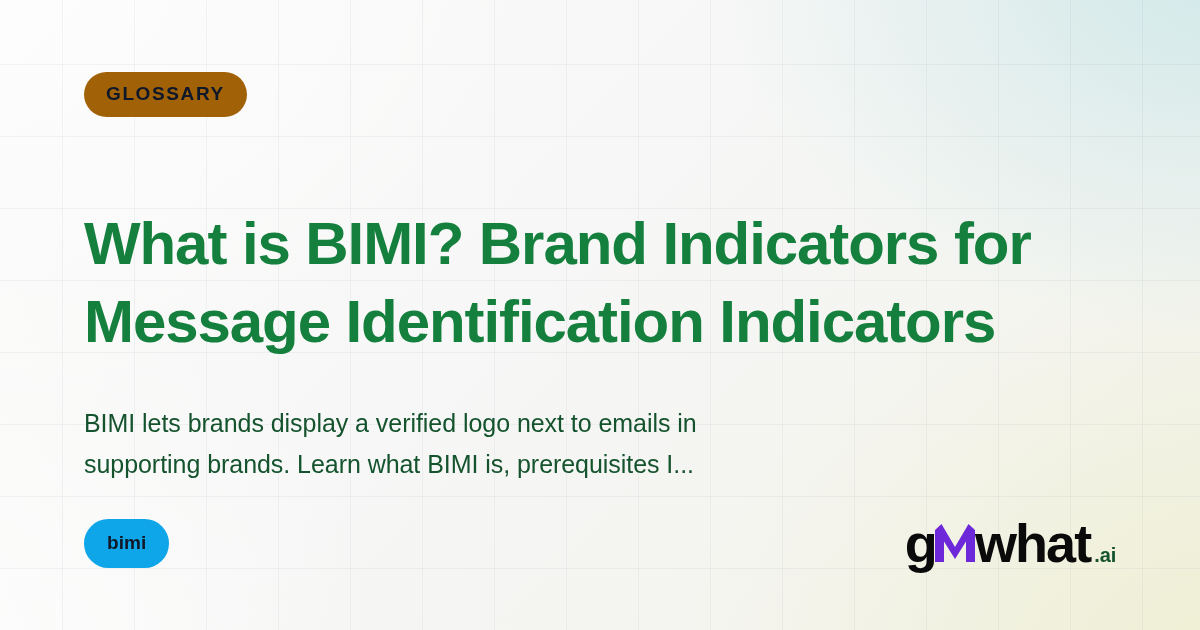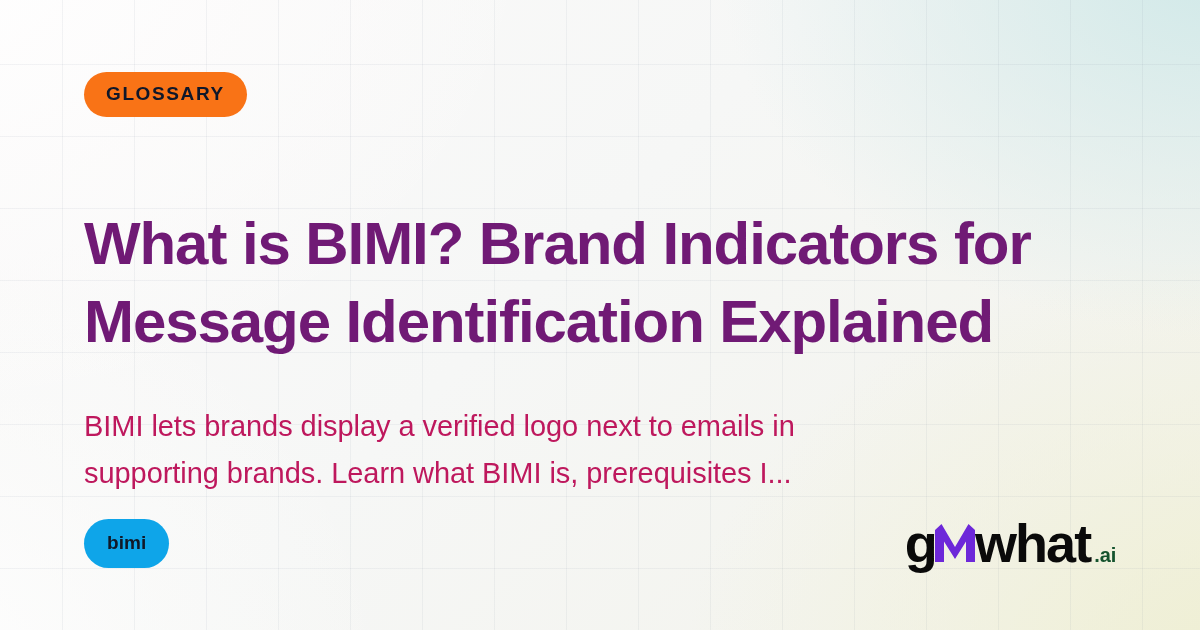--- a/index.html
+++ b/index.html
@@ -79,49 +79,49 @@
     padding: 72px 84px 60px 84px;
     box-sizing: border-box;
     display: flex;
     flex-direction: column;
   }
 
   .badge-row { flex: 0 0 auto; }
 
   .pill {
     display: inline-block;
-    background: #f97316;
+    background: #a16207;
     color: #0f172a;
     border-radius: 999px;
     letter-spacing: 0.06em;
     white-space: nowrap;
   }
   .pill-glossary {
     font-size: 19px;
     font-weight: bold;
     padding: 11px 22px 12px 22px;
     letter-spacing: 0.085em;
   }
 
   .headline {
     margin: 0;
-    color: #701a75;
+    color: #15803d;
     font-size: 60px;
     font-weight: bold;
     line-height: 1.3;
     letter-spacing: -0.018em;
     max-width: 1000px;
   }
   .headline-wrap { margin-top: 88px; flex: 0 0 auto; }
 
   .subtitle {
     margin: 0;
     margin-top: 42px;
-    color: #be185d;
-    font-size: 29px;
+    color: #14532d;
+    font-size: 25px;
     font-weight: normal;
     line-height: 1.62;
     letter-spacing: -0.002em;
     max-width: 780px;
     flex: 0 0 auto;
   }
 
   .footer {
     margin-top: auto;
     display: flex;
@@ -178,21 +178,21 @@
 
   <div class="content">
 
     <div class="badge-row">
       <span class="pill pill-glossary">GLOSSARY</span>
     </div>
 
     <div class="headline-wrap">
       <h1 class="headline">
         <span>What is BIMI? Brand Indicators for</span><br>
-        <span>Message Identification Explained</span>
+        <span>Message Identification Indicators</span>
       </h1>
     </div>
 
     <p class="subtitle">
       <span>BIMI lets brands display a verified logo next to emails in</span><br>
       <span>supporting brands. Learn what BIMI is, prerequisites I...</span>
     </p>
 
     <div class="footer">
 

